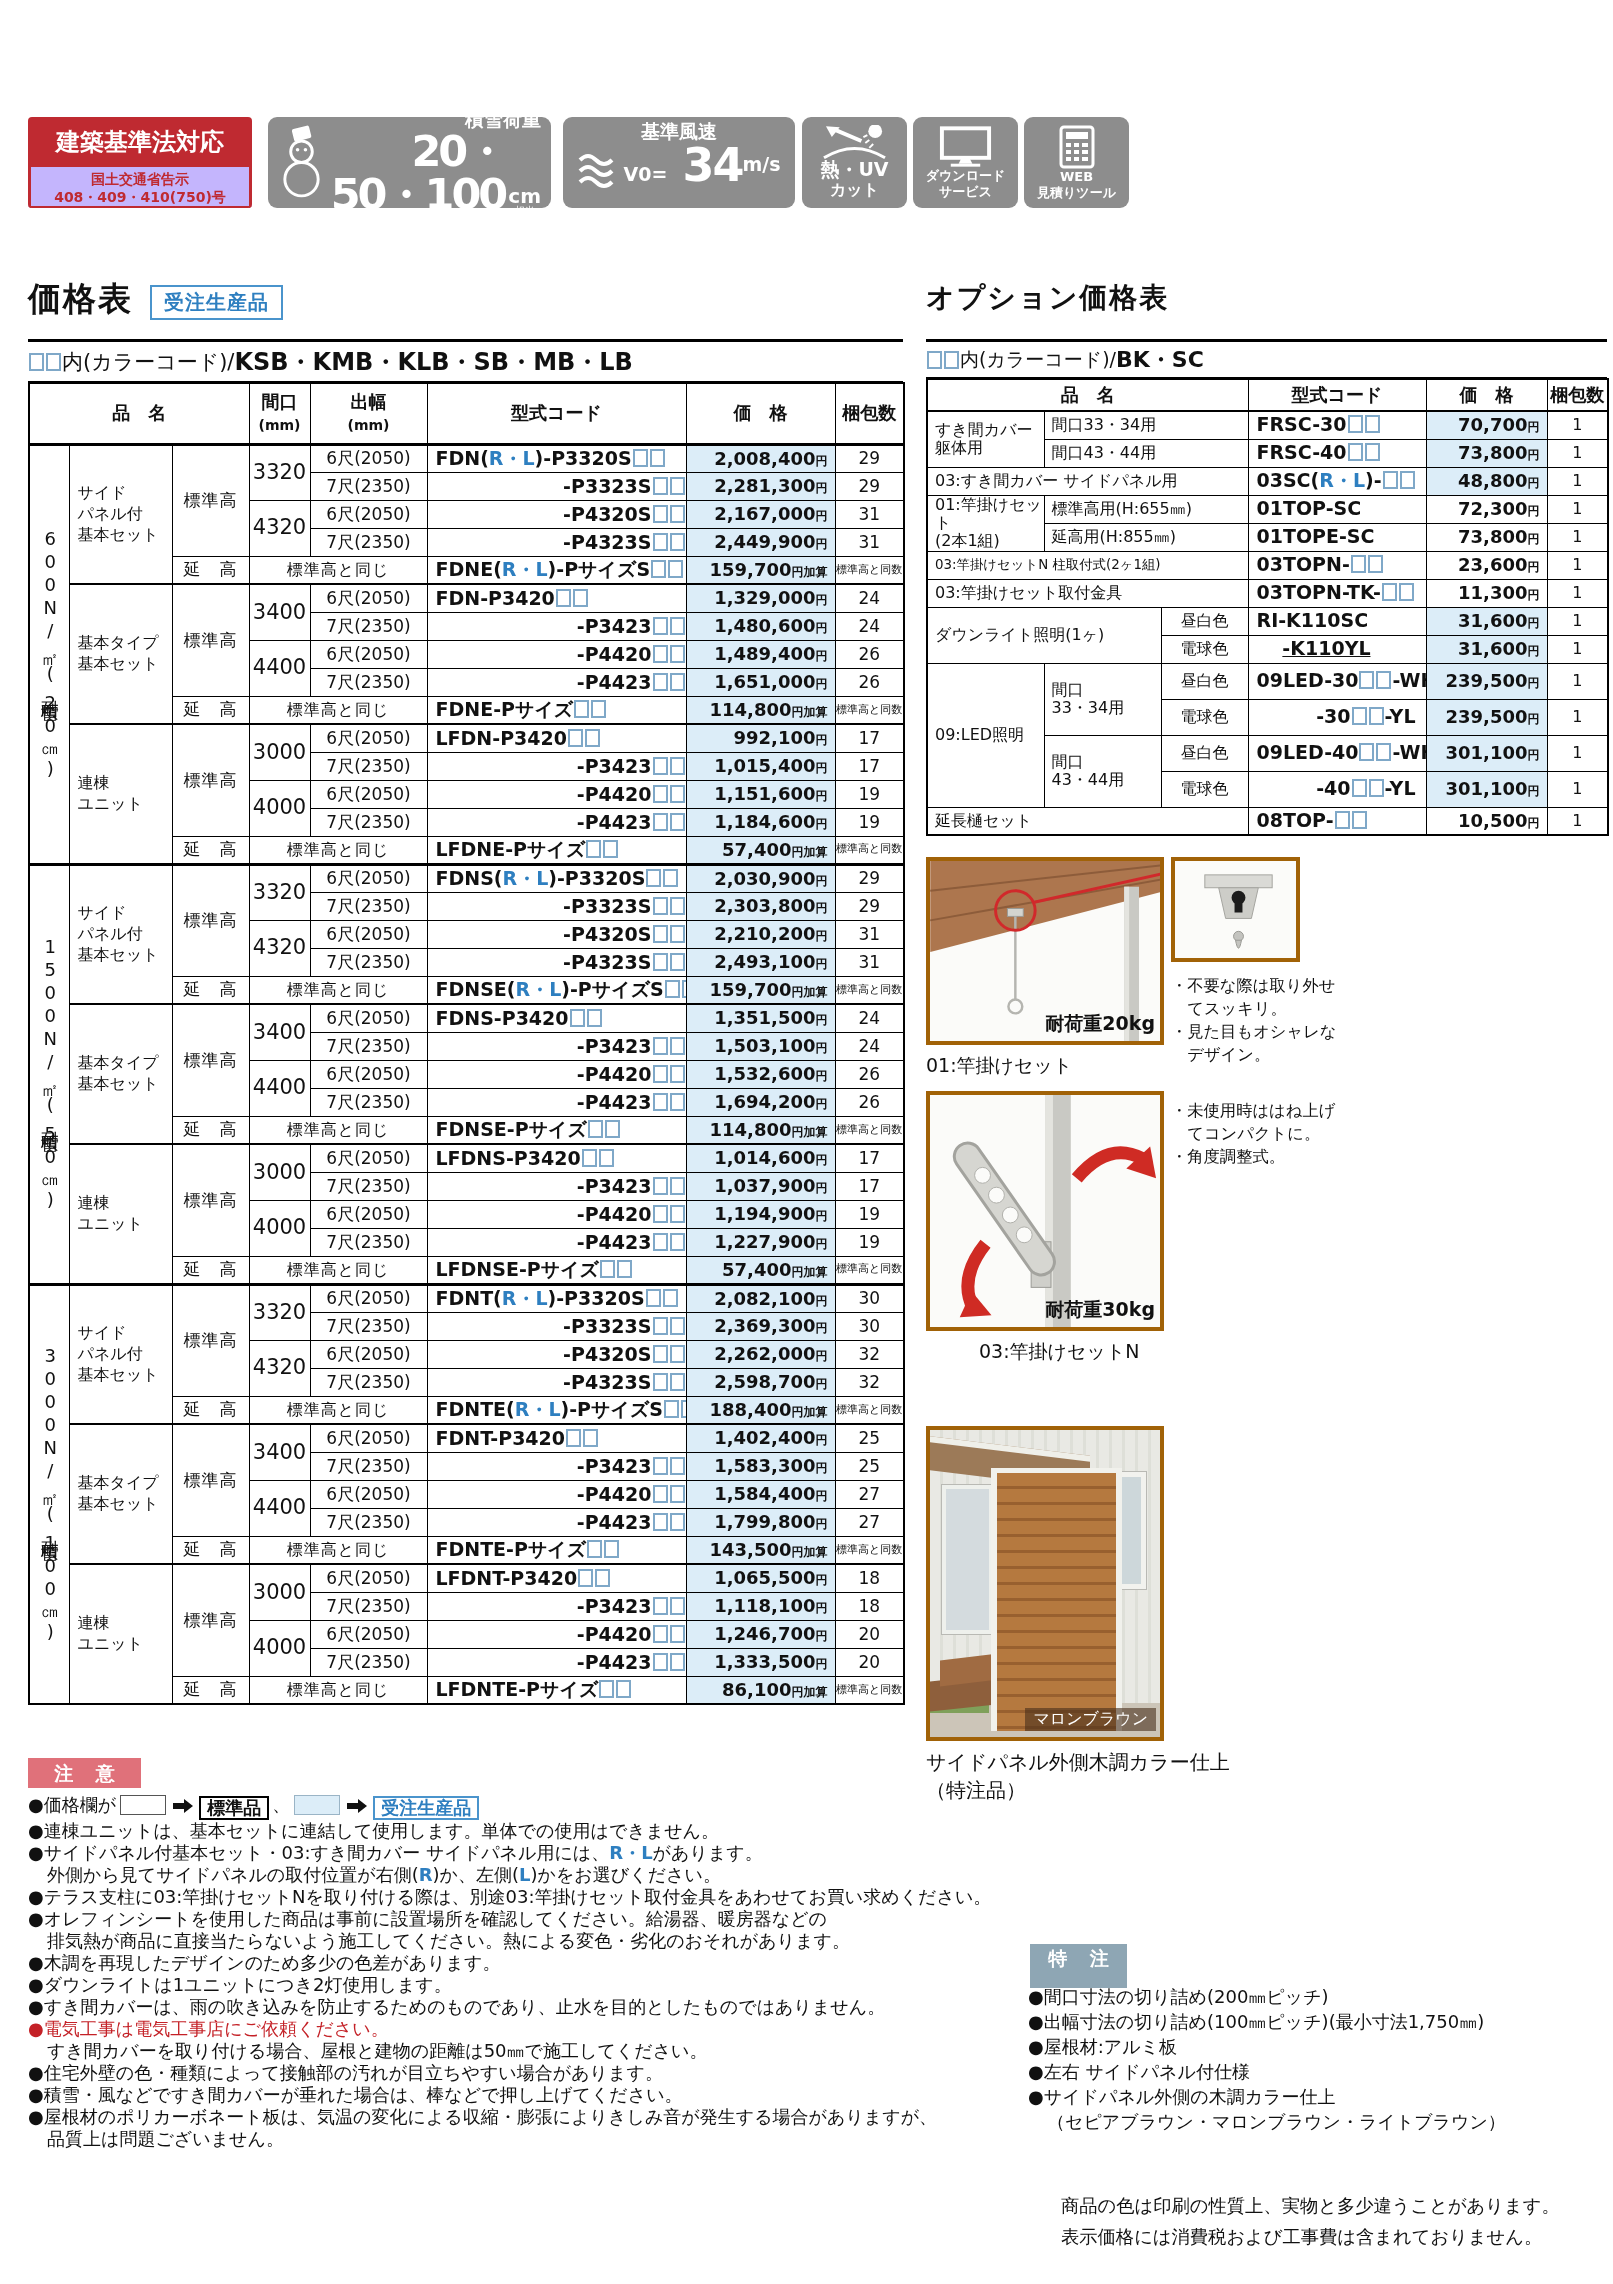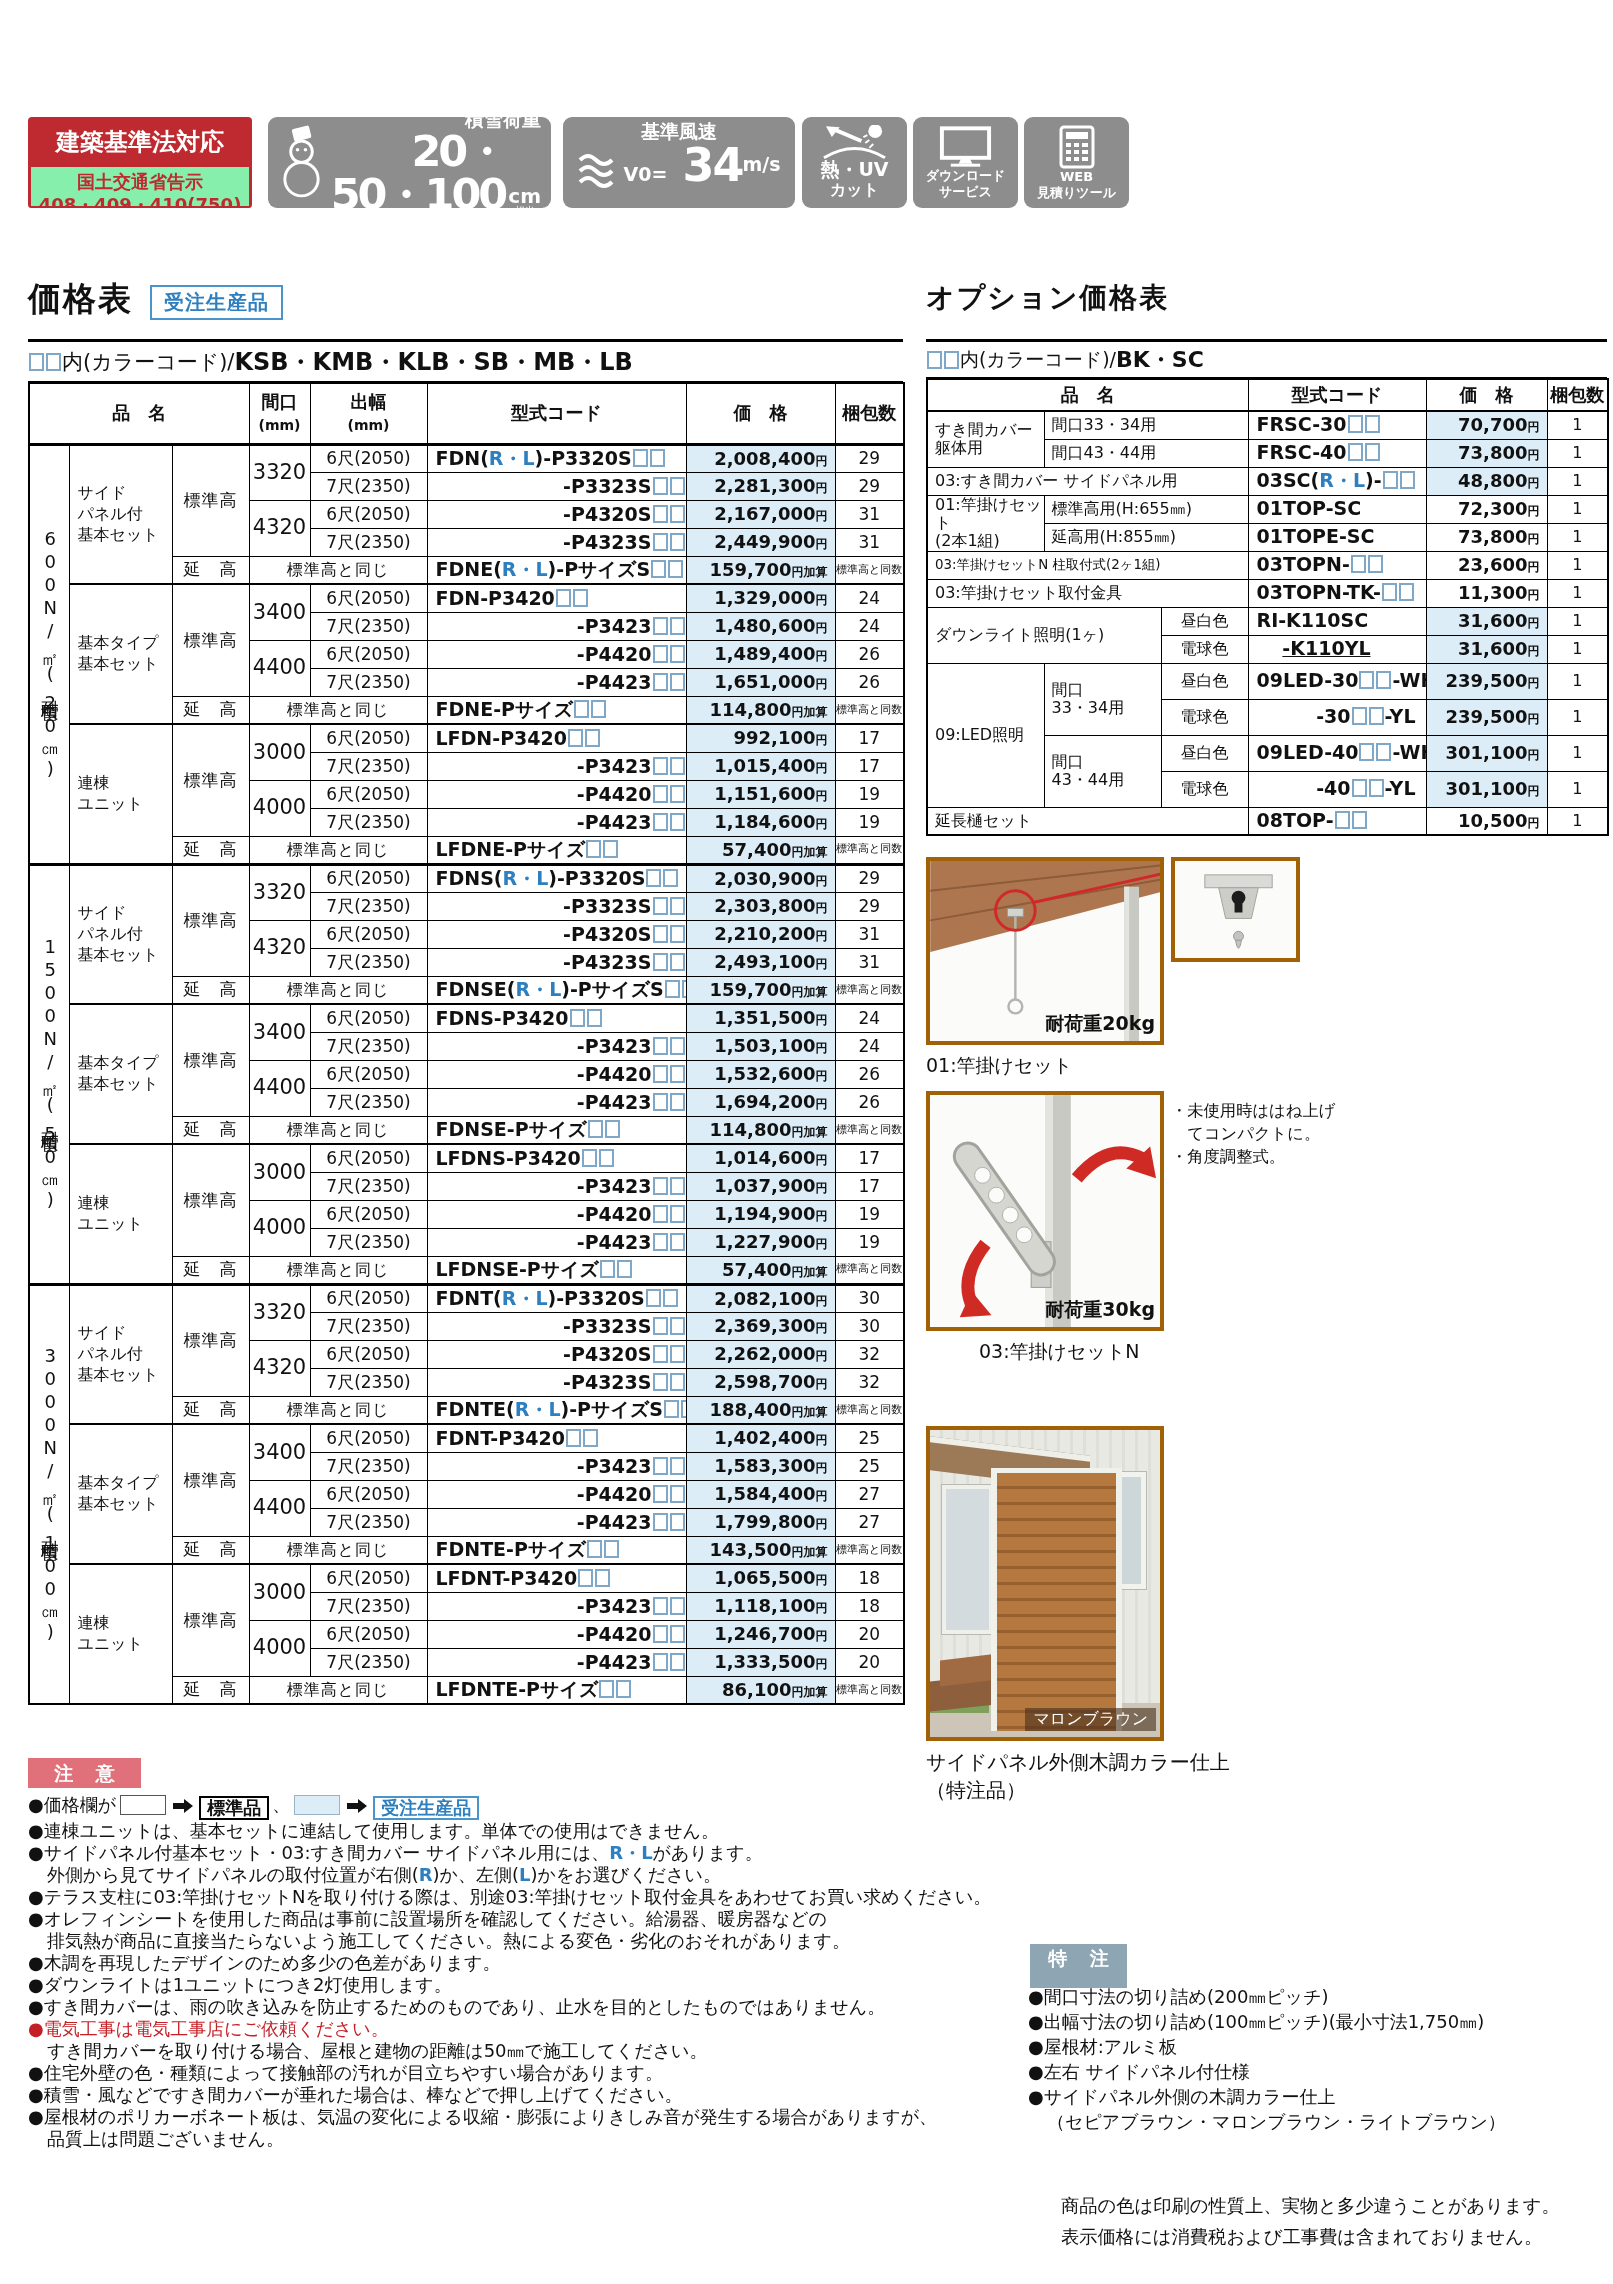--- a/index.html
+++ b/index.html
@@ -7,21 +7,21 @@
 body{font-family:"DejaVu Sans","Liberation Sans",sans-serif;color:#111}
 .page{position:relative;width:1614px;height:2285px;background:#fff;overflow:hidden}
 .blu{color:#2e7fc0;font-weight:bold}
 .red{color:#c42127}
 .cbox{display:inline-block;width:15px;height:18px;border:2px solid #7fa8c8;vertical-align:-2px;margin:0 1px;background:#fff}
 
 #badges{position:absolute;left:28px;top:117px;height:91px;width:1188px}
 .gbadge{position:absolute;top:0;height:91px;background:#8d8d8d;border-radius:9px;color:#fff;overflow:hidden}
 #law-badge{position:absolute;left:0;top:0;width:224px;height:91px;border-radius:4px;overflow:hidden}
 .law-top{background:#bf2a31;color:#fff;font-size:24px;font-weight:bold;text-align:center;height:50px;line-height:50px}
-.law-sub{border:3px solid #bf2a31;border-top:none;background:#86efac;color:#bf2a31;height:42px;text-align:center;font-weight:bold;font-size:18px;line-height:1.3;padding-top:3px}
+.law-sub{border:3px solid #bf2a31;border-top:none;background:#c4b5fd;color:#bf2a31;height:42px;text-align:center;font-weight:bold;font-size:14px;line-height:1.3;padding-top:3px}
 #snow-badge{left:240px;width:283px;display:flex;align-items:center;padding:4px 10px 4px 8px}
 .snow-right{flex:1;text-align:right}
 .badge-title{font-size:19px;font-weight:bold;line-height:1.1}
 .snow-vals{display:flex;align-items:flex-end;justify-content:center}
 .snow-num{font-size:43px;font-weight:bold;letter-spacing:-3px;line-height:1}
 .snow-unit{display:flex;flex-direction:column;align-items:center;margin-left:3px;line-height:1}
 .snow-cm{font-size:20px;font-weight:bold}
 .snow-soto{font-size:10px}
 #wind-badge{left:535px;width:232px;padding:4px 8px;text-align:center}
 .wind-row{display:flex;align-items:flex-end;justify-content:center;line-height:1}
@@ -728,20 +728,26 @@
     <svg width="127" height="103" viewBox="0 0 128 104">
       <rect x="0" y="0" width="128" height="104" fill="#fbfbf9"></rect>
       <rect x="30" y="14" width="68" height="13" fill="#dadad6" stroke="#a5a5a0"></rect>
       <polygon points="44,27 84,27 77,58 51,58" fill="#cdcdc8" stroke="#a5a5a0"></polygon>
       <circle cx="64" cy="37" r="7" fill="#1c1c1c"></circle>
       <rect x="60" y="37" width="8" height="15" fill="#1c1c1c"></rect>
       <circle cx="64" cy="76" r="5" fill="#c3c3bf" stroke="#9a9a95"></circle>
       <path d="M61,80 Q64,96 67,80 Z" fill="#c3c3bf" stroke="#9a9a95"></path>
     </svg>
   </div>
+  <div class="photo-note" id="notes1">
+      <div>・不要な際は取り外せ</div>
+      <div>　てスッキリ。</div>
+      <div>・見た目もオシャレな</div>
+      <div>　デザイン。</div>
+    </div>
   <div class="photo-caption" id="caption1">01:竿掛けセット</div>
 
   <div class="photo" id="photo2">
     <svg width="236" height="238" viewBox="0 0 238 240">
       <rect x="116" y="0" width="26" height="240" fill="#c9c9c4"></rect>
       <rect x="116" y="0" width="8" height="240" fill="#e4e4df"></rect>
       <rect x="102" y="148" width="20" height="46" fill="#cfcfca" stroke="#9b9b96"></rect>
       <line x1="112" y1="168" x2="38" y2="62" stroke="#a3a39e" stroke-width="30" stroke-linecap="round"></line>
       <line x1="112" y1="168" x2="38" y2="62" stroke="#d6d6d1" stroke-width="24" stroke-linecap="round"></line>
       <circle cx="95" cy="141" r="8" fill="#fbfbf9" stroke="#b0b0ab"></circle>

